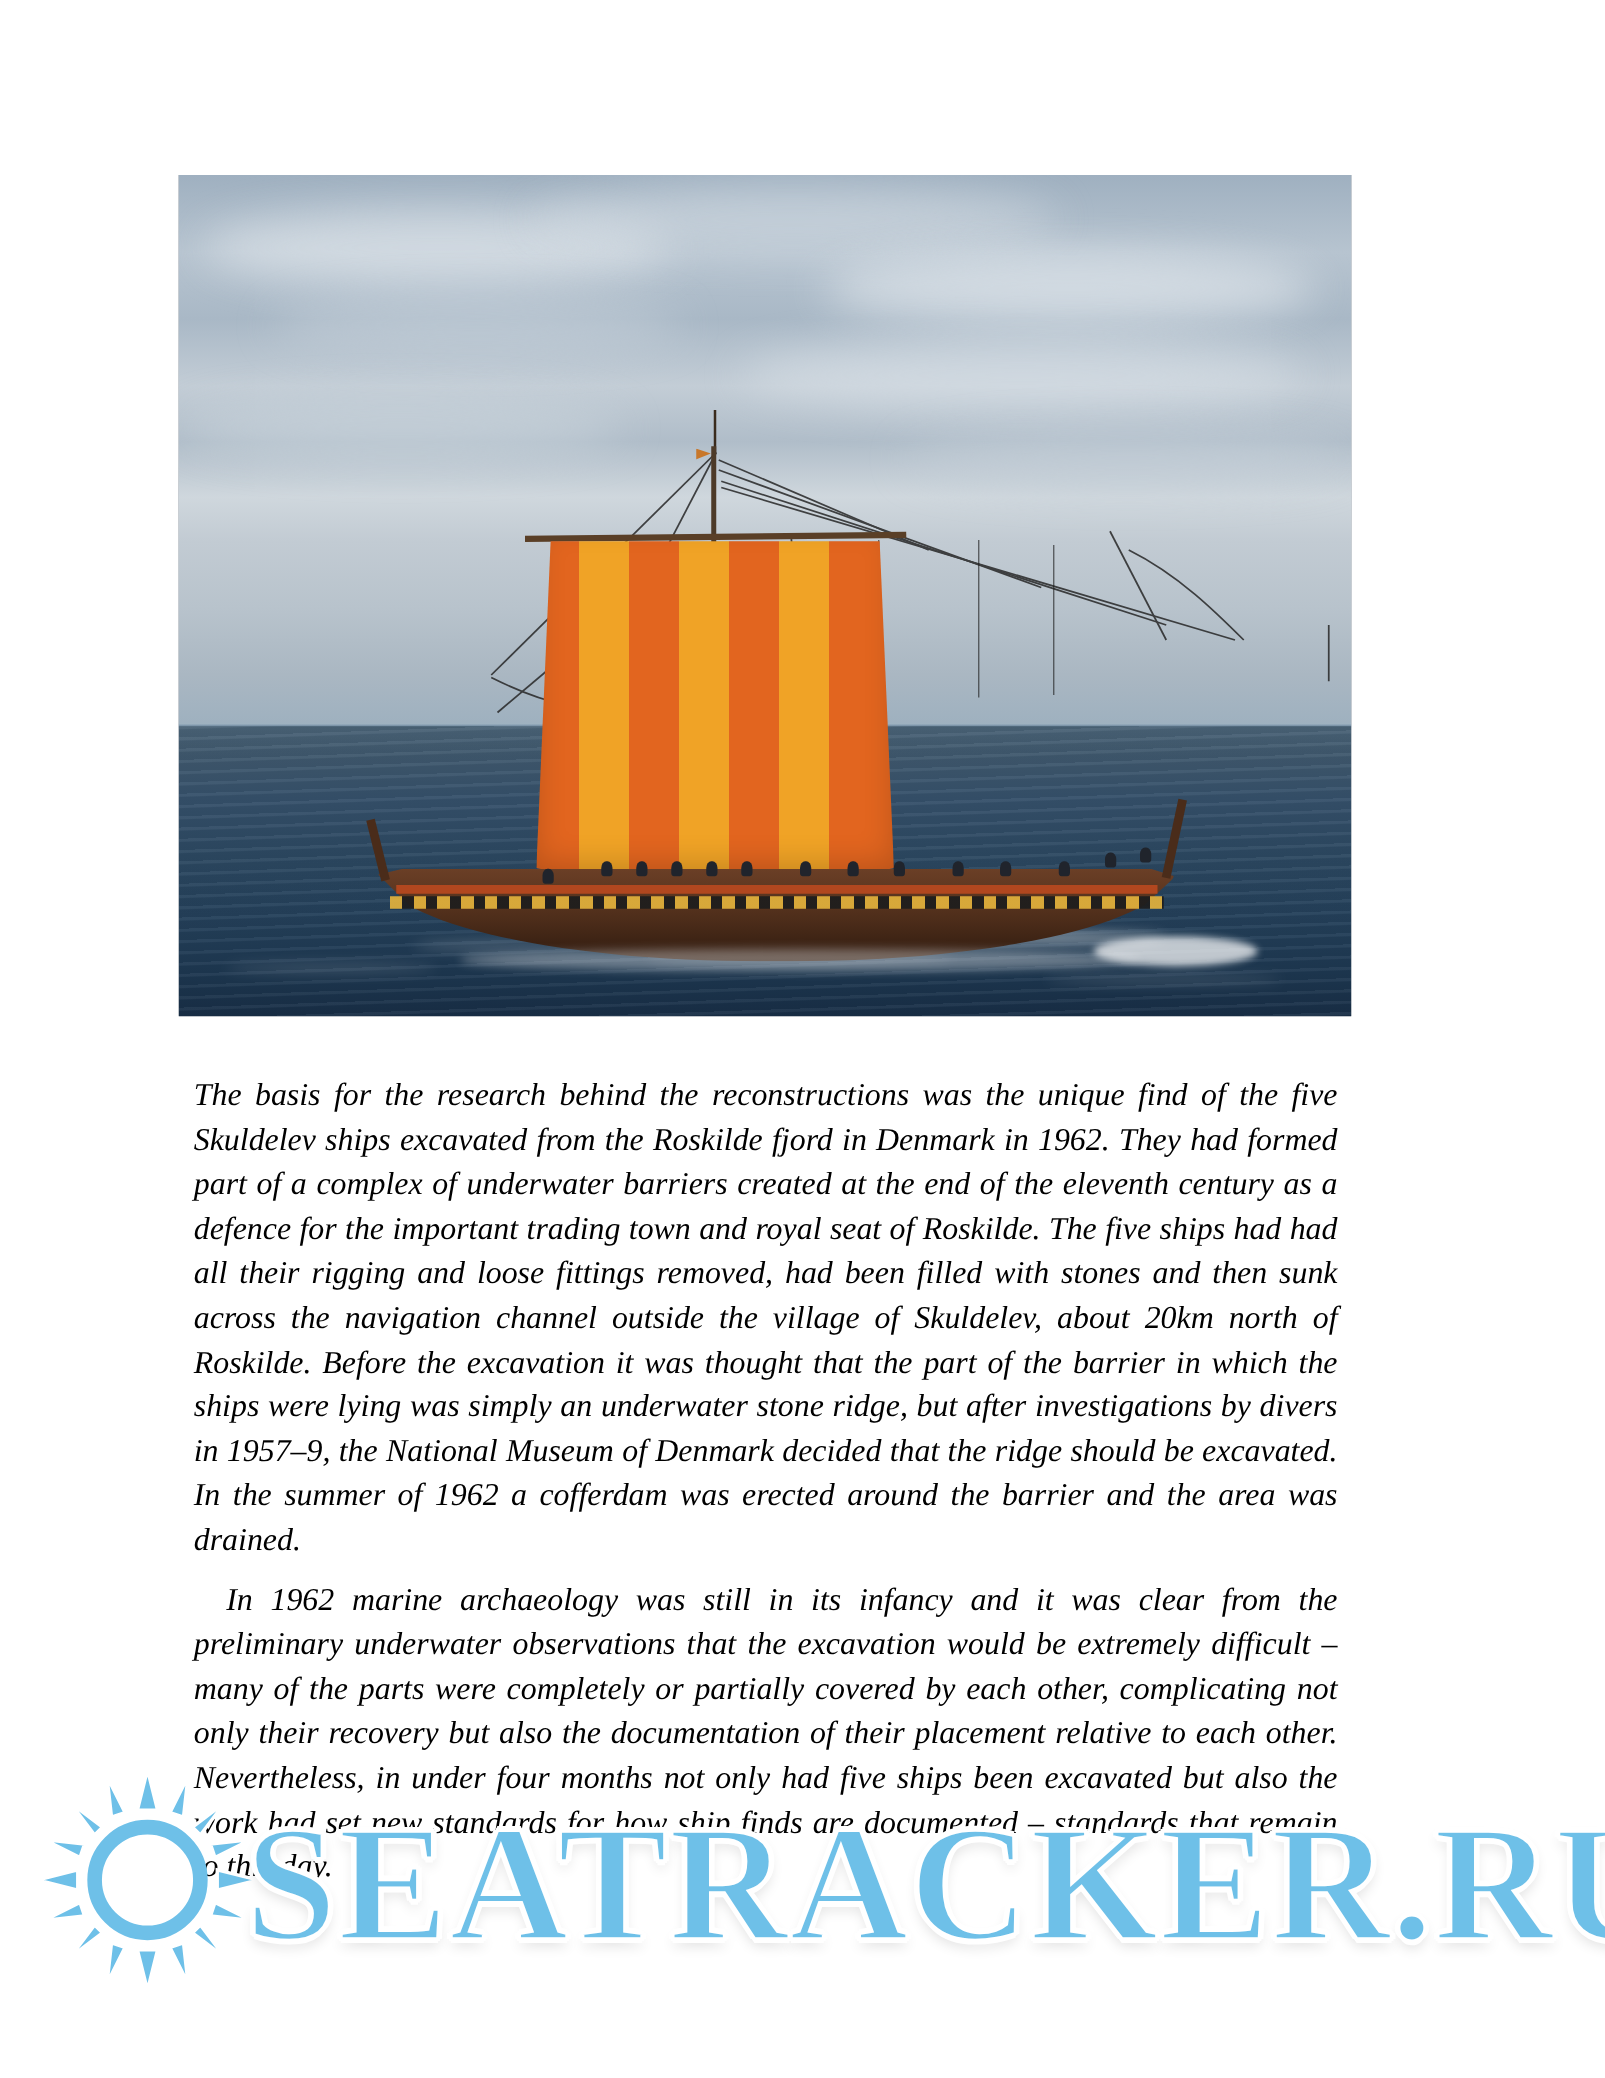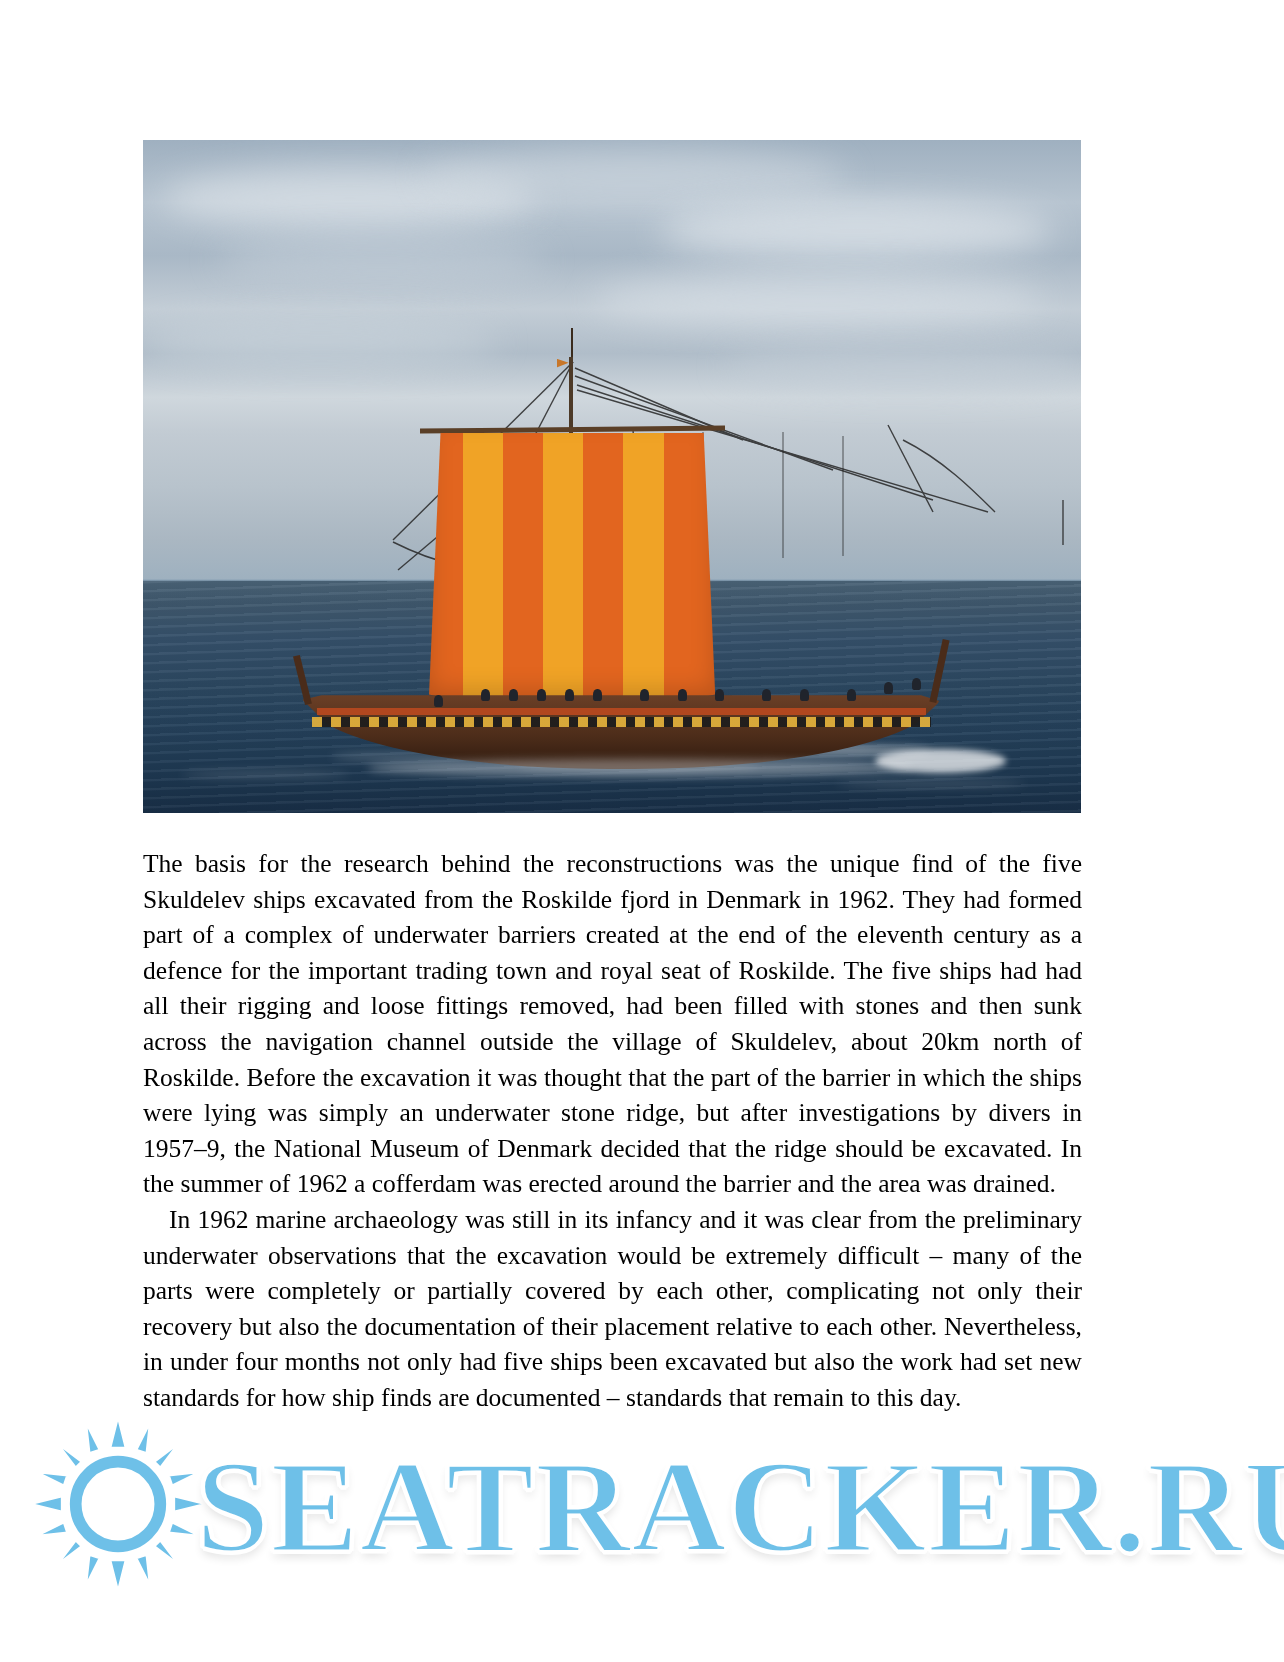--- a/index.html
+++ b/index.html
@@ -237,21 +237,21 @@
   .bodytext {
     position: absolute;
     left: 143px;
     top: 846px;
     width: 939px;
     font-size: 25.5px;
     line-height: 35.6px;
     text-align: justify;
     color: #000;
   }
-  .bodytext p { margin: 0; }
+  .bodytext p { margin: 12px; font-style: italic; }
   .bodytext p.indent { text-indent: 26px; }
 
   
   .watermark {
     position: absolute;
     left: 18px;
     top: 1392px;
     width: 1266px;
     height: 250px;
     pointer-events: none;

